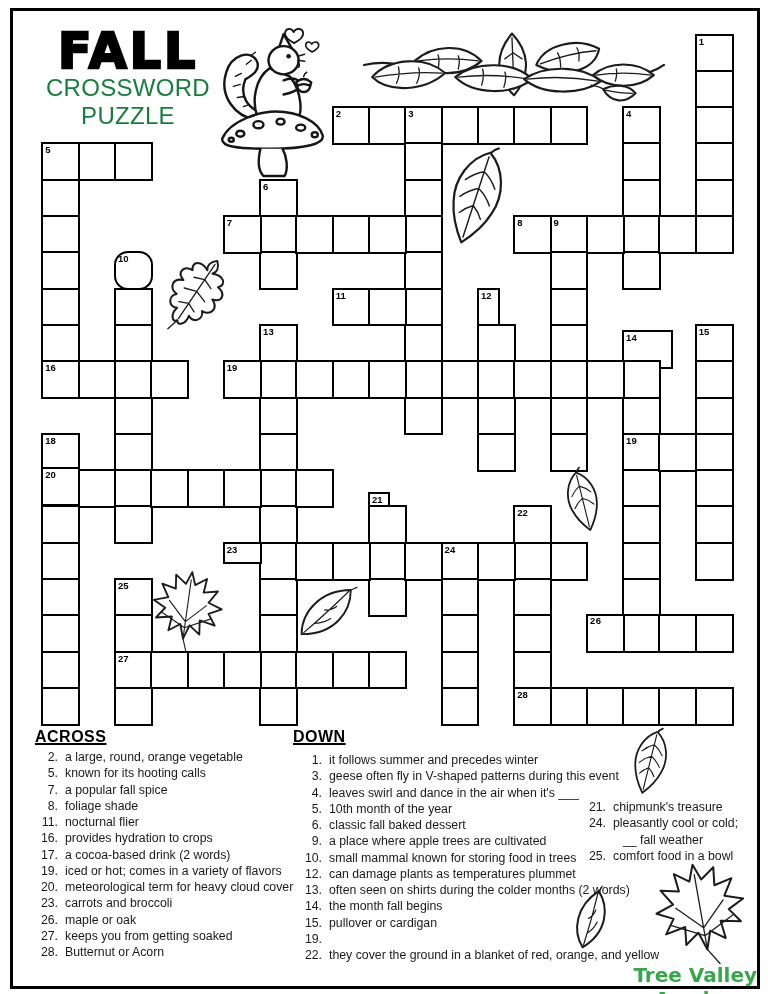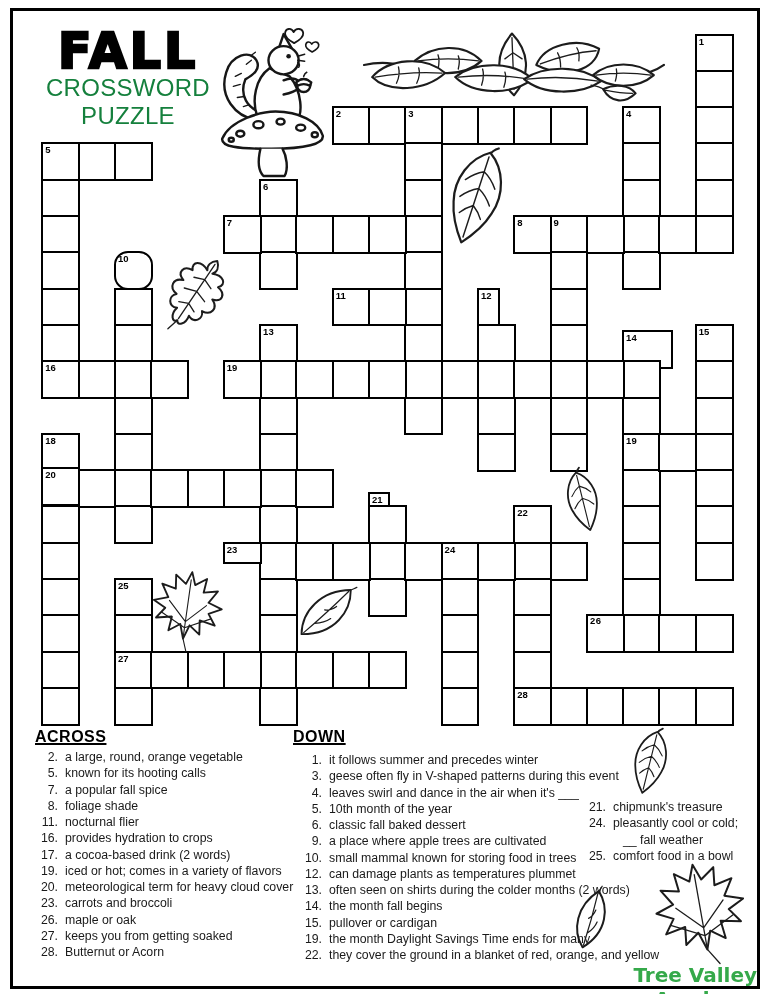--- a/index.html
+++ b/index.html
@@ -512,21 +512,20 @@
     <div class="clue-line">
       <span class="clue-num">14.</span>
       <span class="clue-text">the month fall begins</span>
     </div>
     <div class="clue-line">
       <span class="clue-num">15.</span>
       <span class="clue-text">pullover or cardigan</span>
     </div>
     <div class="clue-line">
       <span class="clue-num">19.</span>
-      <span class="clue-text">the month Daylight Savings Time ends for many</span>
     </div>
     <div class="clue-line">
       <span class="clue-num">22.</span>
       <span class="clue-text">they cover the ground in a blanket of red, orange, and yellow</span>
     </div>
   </div>
 
 <div class="clue-list dr" style="left:580px;top:799px;">
     <div class="clue-line">
       <span class="clue-num">21.</span>

